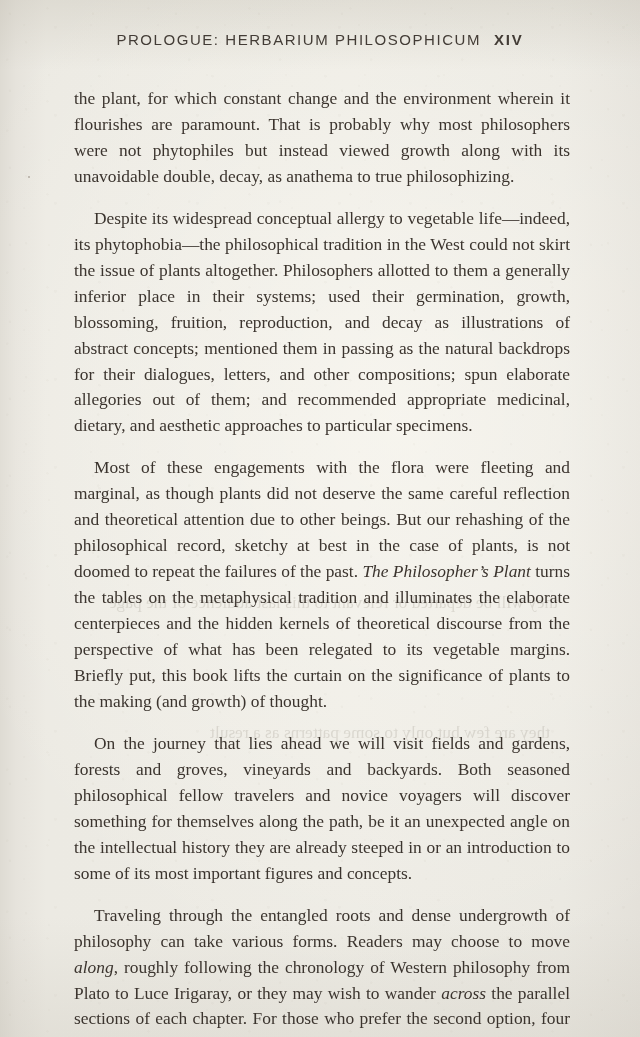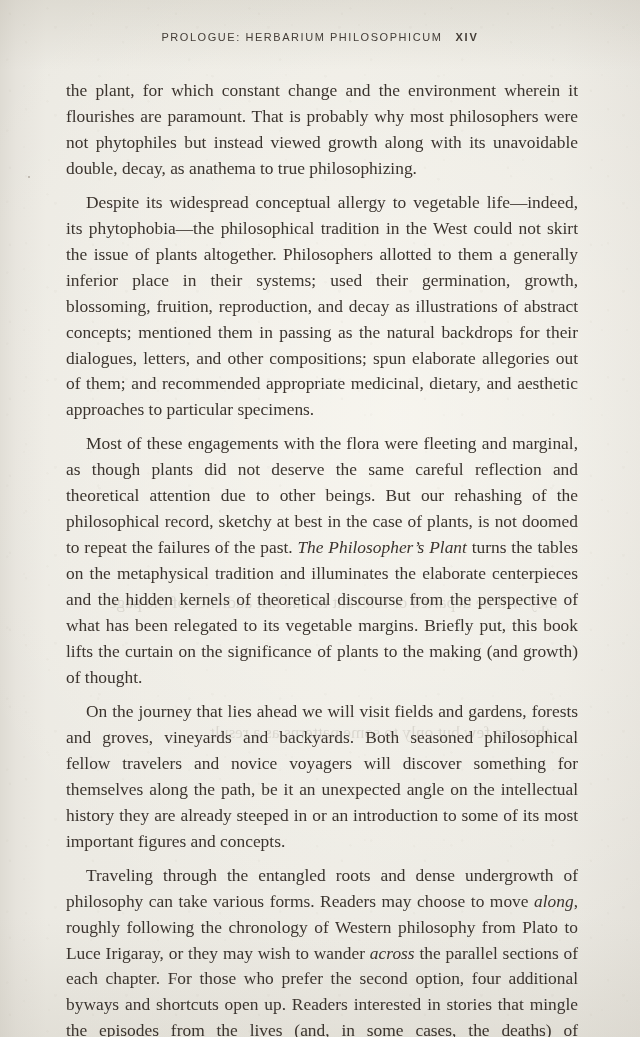--- a/index.html
+++ b/index.html
@@ -63,21 +63,21 @@
   }
 
   
   .running-head {
     position: absolute;
     top: 31px;
     left: 0;
     right: 0;
     text-align: center;
     font-family: "Liberation Sans", "DejaVu Sans", sans-serif;
-    font-size: 11px;
+    font-size: 15px;
     letter-spacing: 1.55px;
     color: #433c36;
     white-space: nowrap;
   }
   .running-head .rh-folio {
     font-weight: bold;
     letter-spacing: 1.8px;
     margin-left: 13px;
   }
 
@@ -87,21 +87,21 @@
     left: 58px;
     top: 70px;
     width: 528px;
     font-size: 17.4px;
     line-height: 25.95px;
     color: #3b342e;
     text-align: justify;
     text-justify: inter-word;
   }
   .textblock p {
-    margin: 8px;
+    margin: 16px;
     text-indent: 0;
   }
   .textblock p.indent {
     text-indent: 20px;
   }
   .textblock p:last-child {
     text-align: justify;
   }
   .textblock i {
   }

